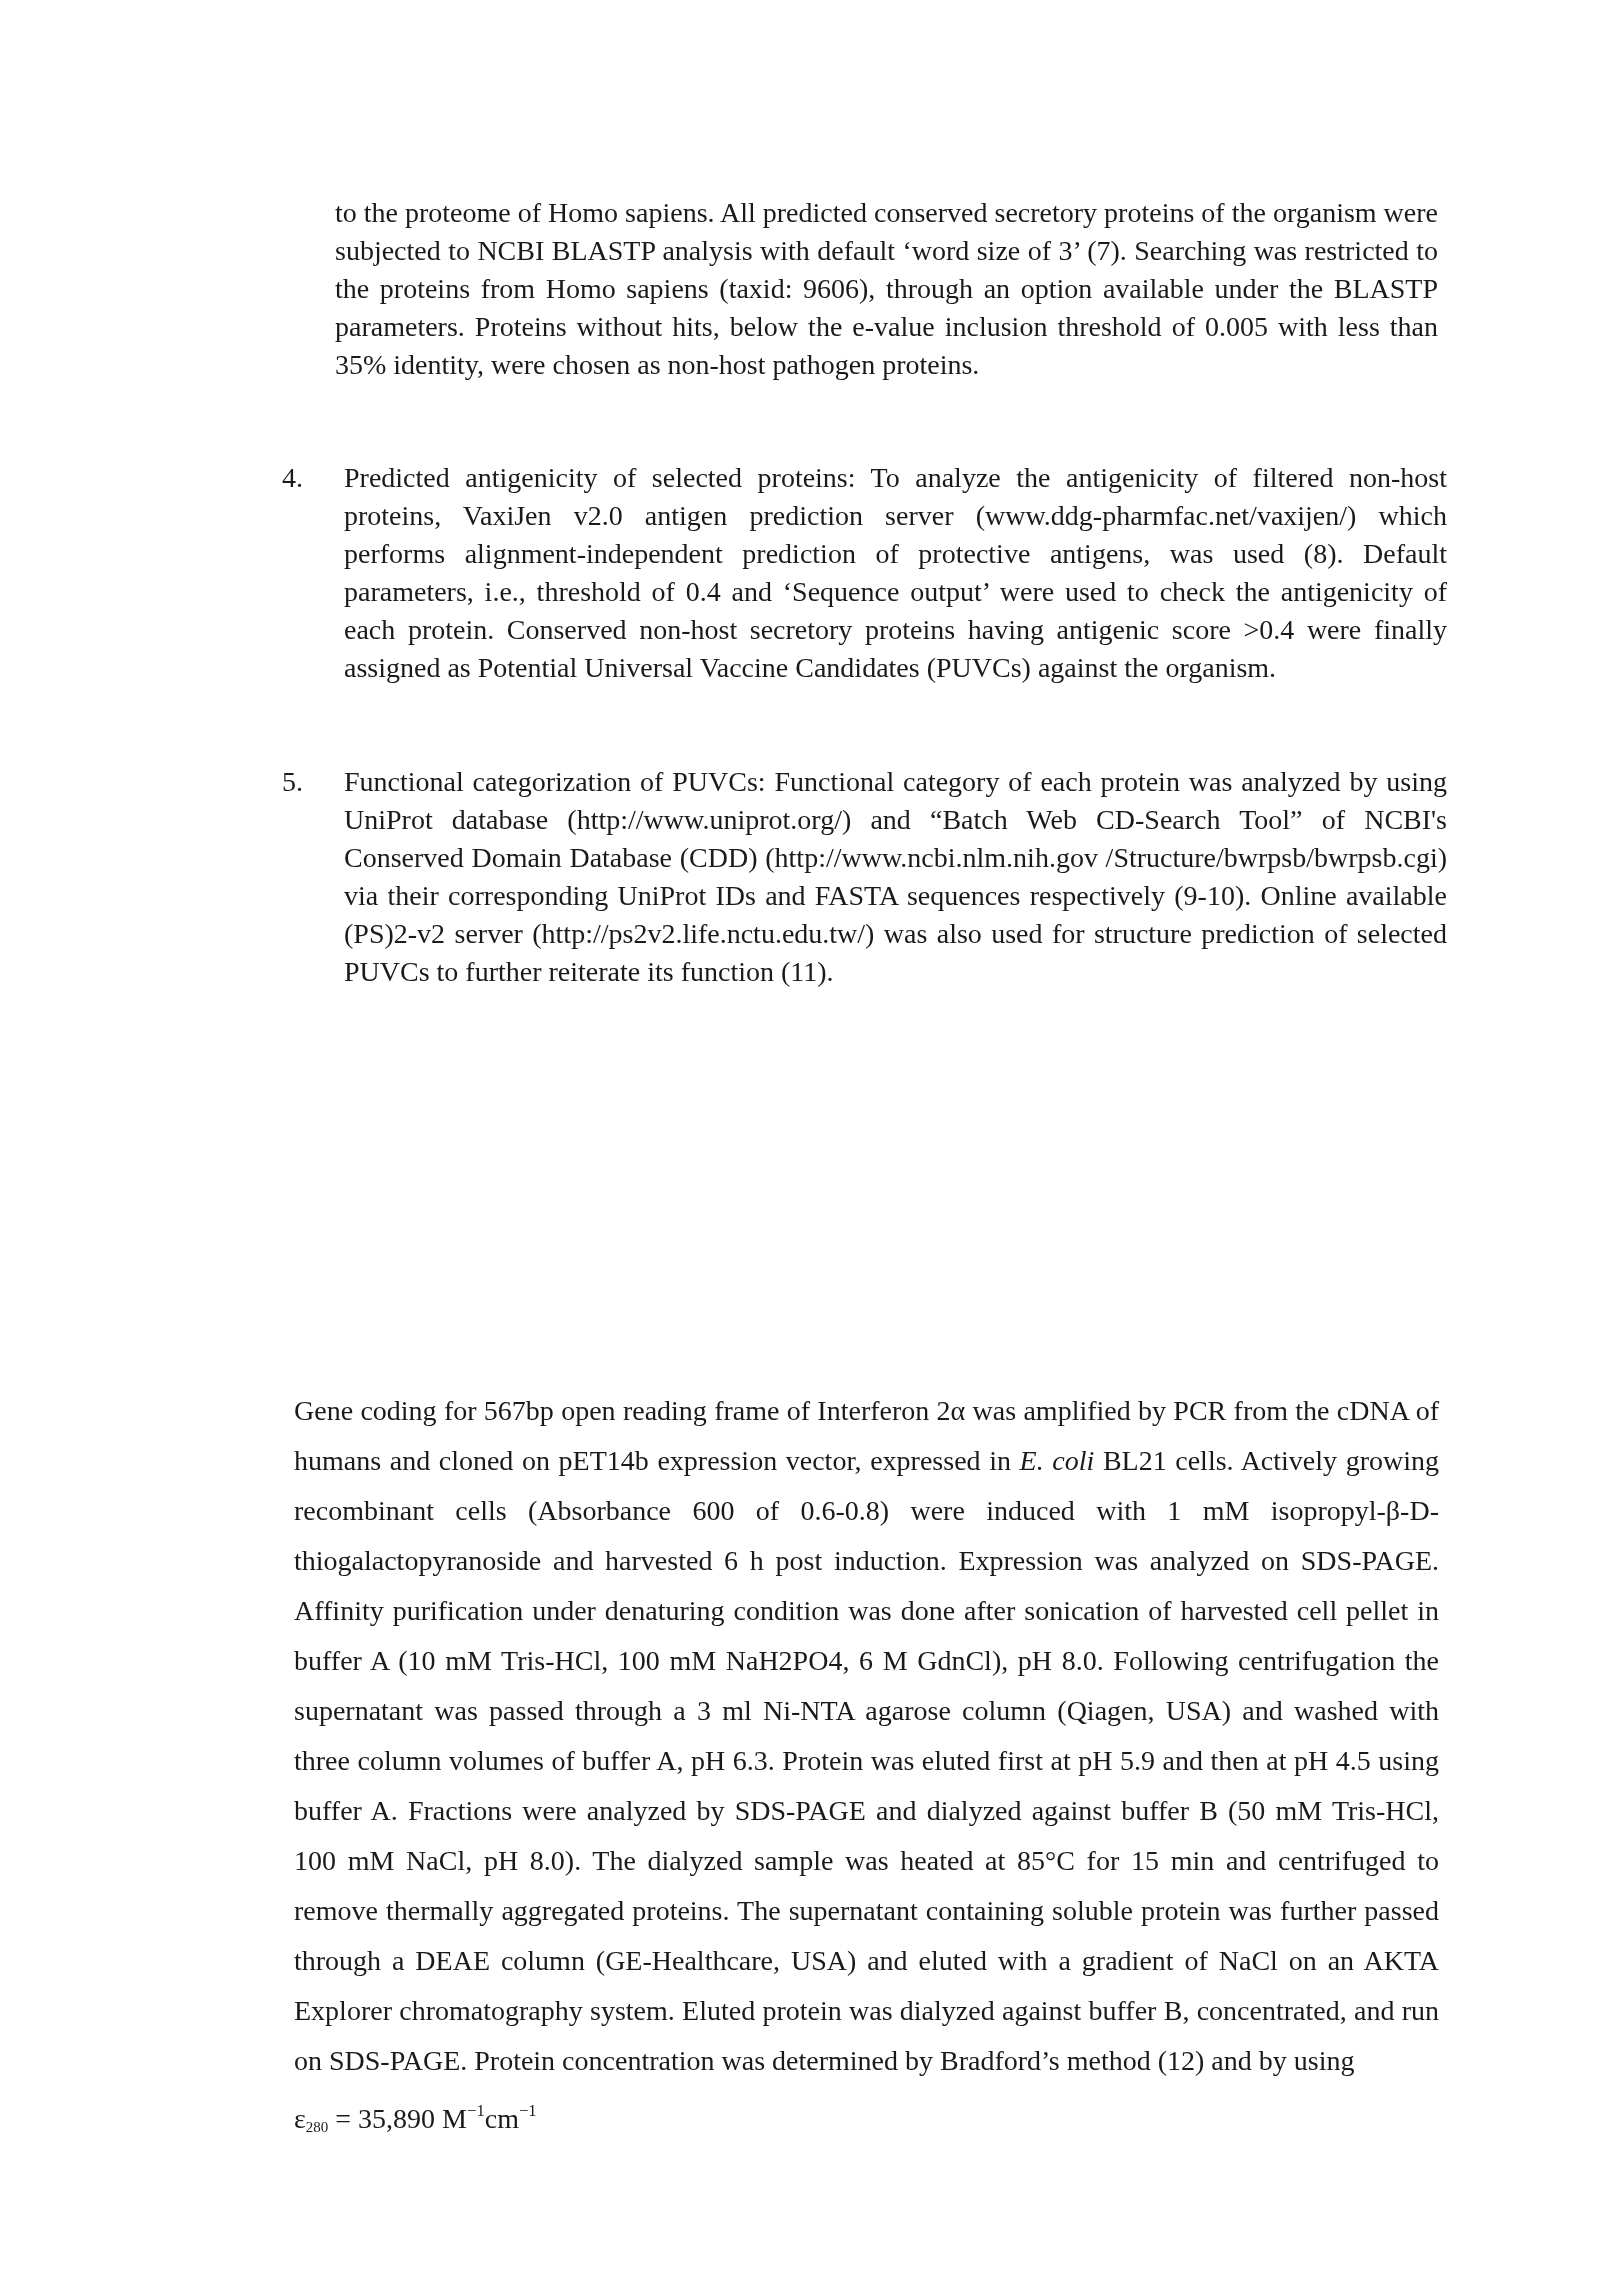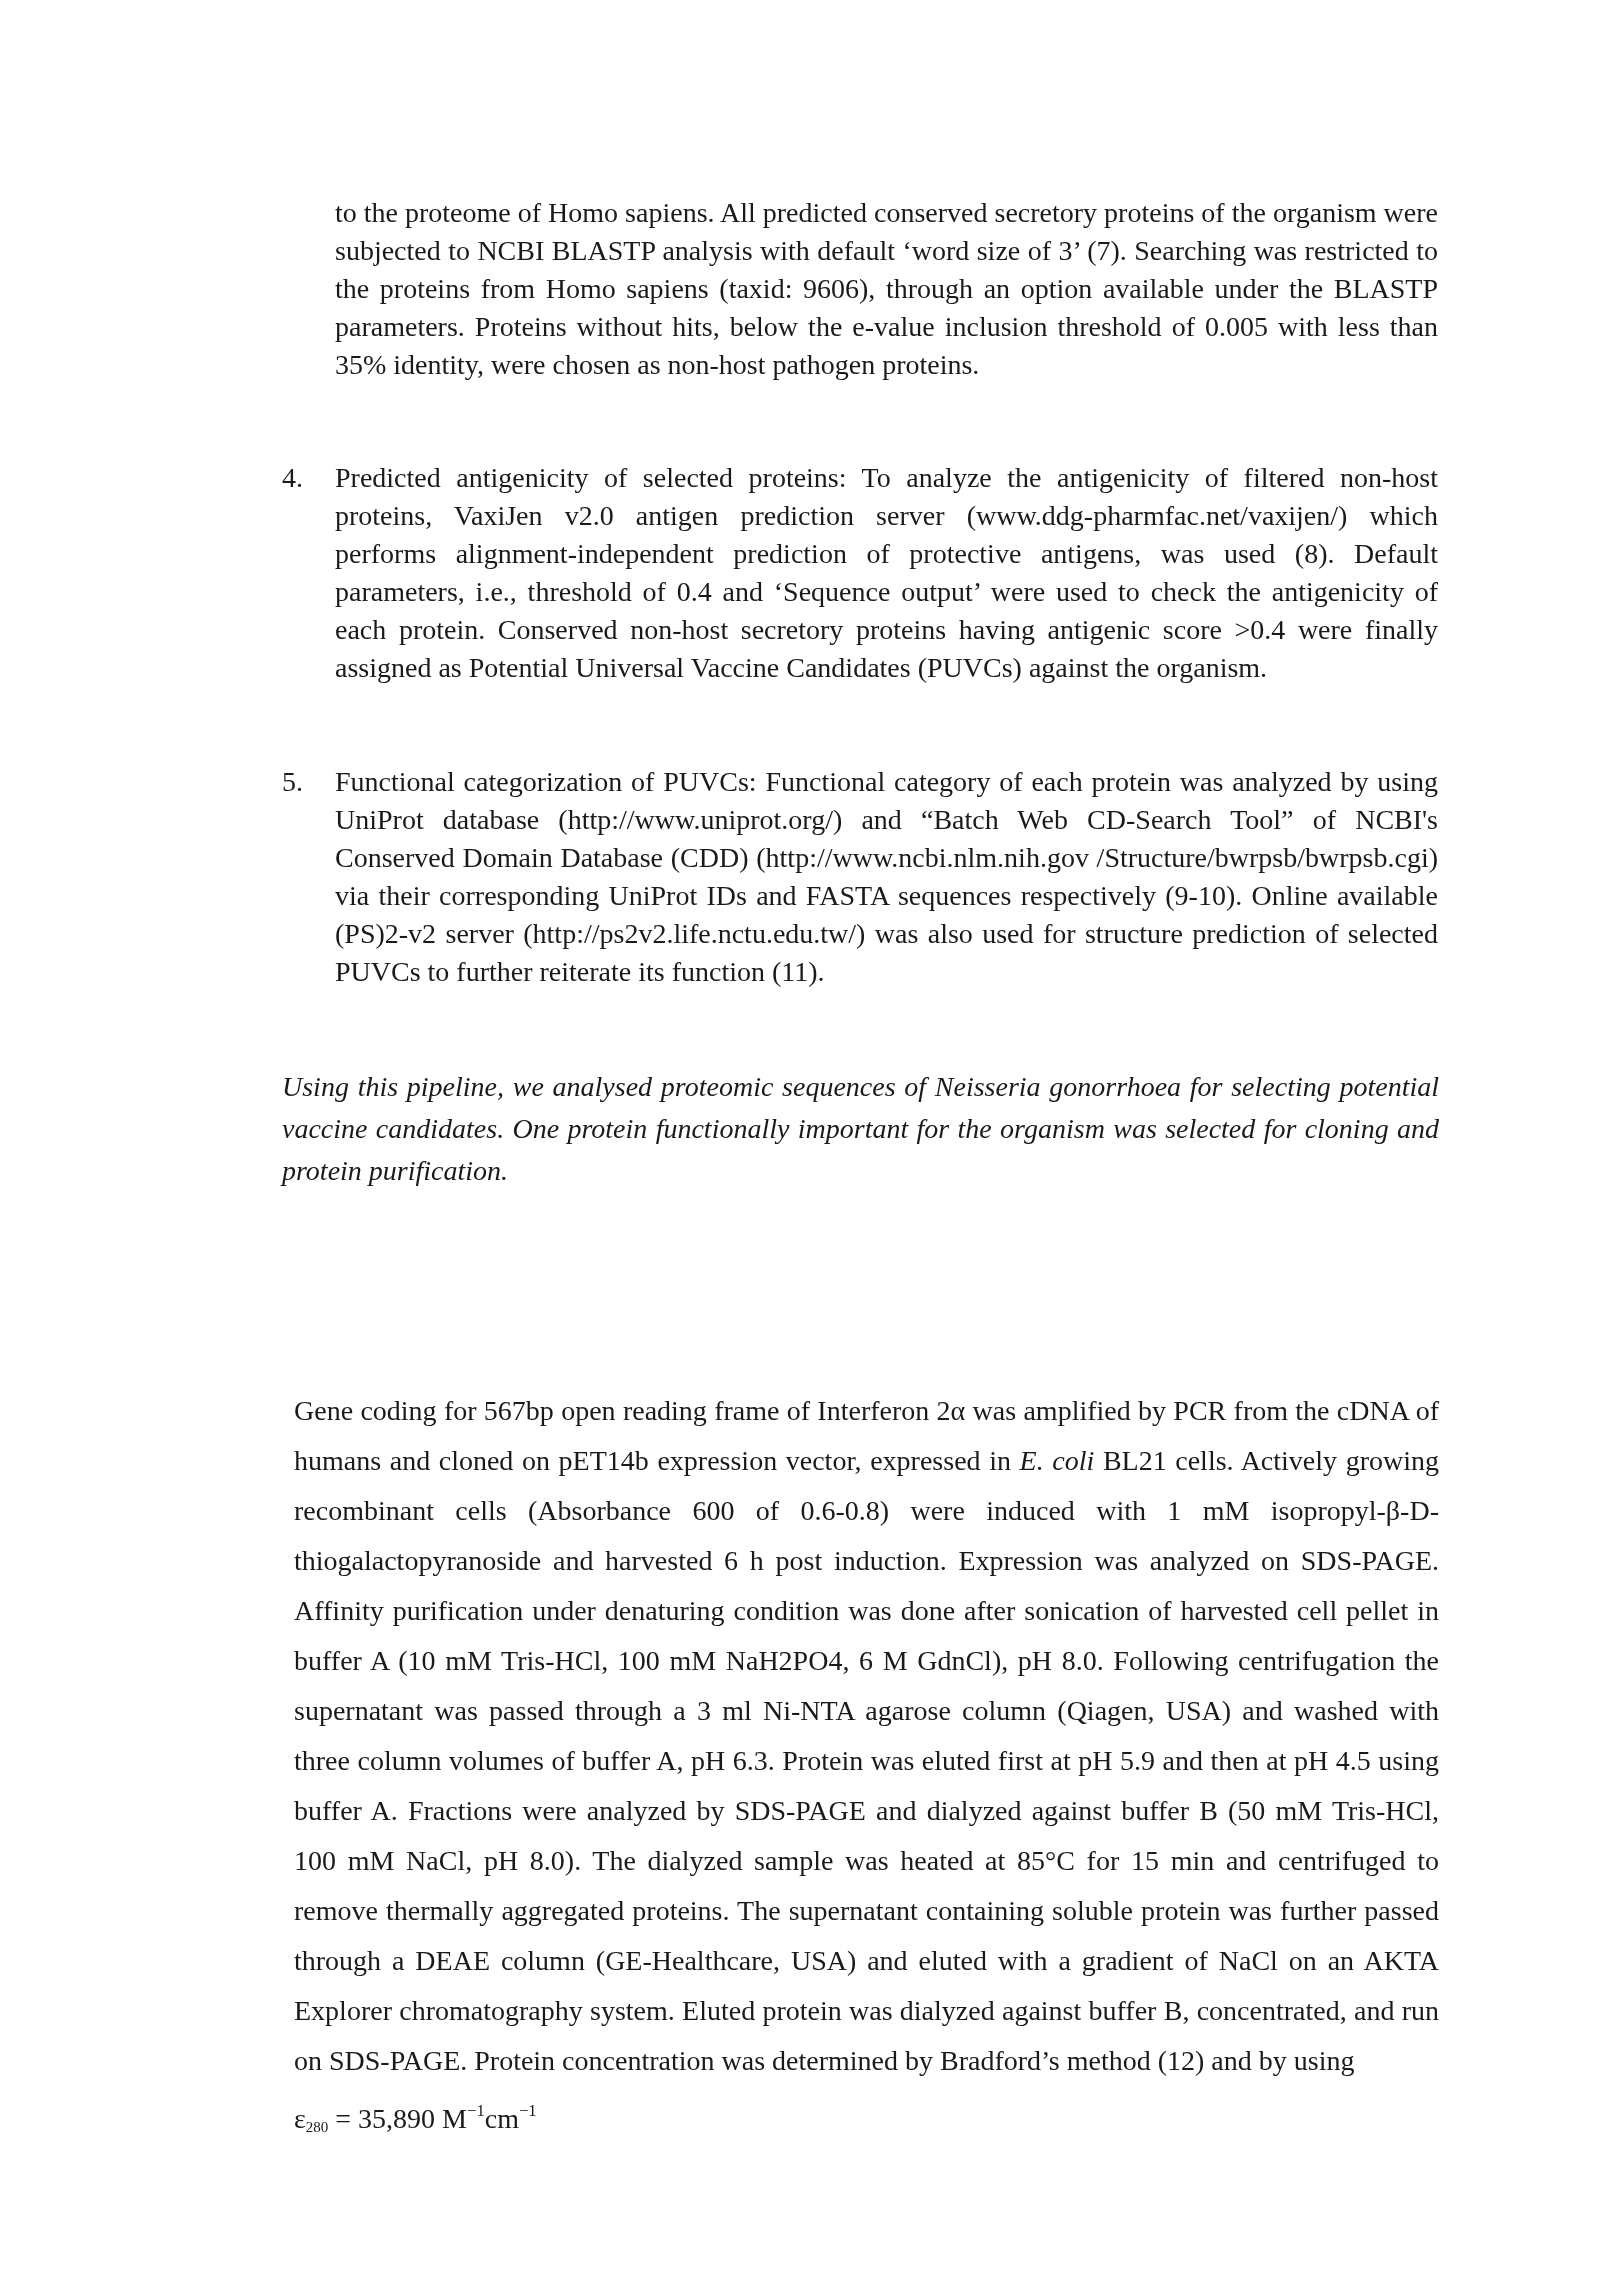--- a/index.html
+++ b/index.html
@@ -42,21 +42,21 @@
       line-height: 38px;
     }
     .list-item .num {
       position: absolute;
       left: 0;
       top: 0;
       width: 49px;
     }
     .list-item .body {
       position: absolute;
-      left: 53px;
+      left: 62px;
       top: 0;
       width: 1103px;
       text-align: justify;
     }
     .item4 { top: 459px; }
     .item5 { top: 763px; }
     .italic-para {
       left: 282px;
       top: 1066px;
       width: 1157px;
@@ -92,21 +92,20 @@
   <div class="list-item item4">
     <span class="num">4.</span>
     <p class="body" style="margin:0;">Predicted antigenicity of selected proteins: To analyze the antigenicity of filtered non-host proteins, VaxiJen v2.0 antigen prediction server (www.ddg-pharmfac.net/vaxijen/) which performs alignment-independent prediction of protective antigens, was used (8). Default parameters, i.e., threshold of 0.4 and ‘Sequence output’ were used to check the antigenicity of each protein. Conserved non-host secretory proteins having antigenic score &gt;0.4 were finally assigned as Potential Universal Vaccine Candidates (PUVCs) against the organism.</p>
   </div>
 
   <div class="list-item item5">
     <span class="num">5.</span>
     <p class="body" style="margin:0;">Functional categorization of PUVCs: Functional category of each protein was analyzed by using UniProt database (http://www.uniprot.org/) and “Batch Web CD-Search Tool” of NCBI's Conserved Domain Database (CDD) (http://www.ncbi.nlm.nih.gov /Structure/bwrpsb/bwrpsb.cgi) via their corresponding UniProt IDs and FASTA sequences respectively (9-10). Online available (PS)2-v2 server (http://ps2v2.life.nctu.edu.tw/) was also used for structure prediction of selected PUVCs to further reiterate its function (11).</p>
   </div>
 
-  <p class="block italic-para" style="margin:0;">Using this pipeline, we analysed proteomic sequences of Neisseria gonorrhoea for selecting potential vaccine candidates. One protein functionally important for the organism was selected for cloning and protein purification.</p>
 
 
   <div class="block methods">
     <span>Gene coding for 567bp open reading frame of Interferon 2α was amplified  by  PCR from  the  cDNA of humans and cloned on pET14b expression vector, expressed in </span><span class="it">E. coli</span><span> BL21 cells. Actively growing recombinant cells (Absorbance 600 of 0.6-0.8) were induced with 1 mM isopropyl-β-D-thiogalactopyranoside  and  harvested  6  h  post induction. Expression was analyzed on SDS-PAGE. Affinity purification under denaturing condition was done after sonication of harvested cell pellet in buffer A (10  mM Tris-HCl, 100  mM NaH2PO4, 6 M GdnCl), pH 8.0. Following centrifugation the supernatant was passed through a 3 ml Ni-NTA agarose  column (Qiagen, USA) and washed with three column volumes of buffer A, pH 6.3. Protein was eluted first at pH 5.9 and then at pH 4.5 using buffer A. Fractions were analyzed by SDS-PAGE and dialyzed against buffer B (50 mM Tris-HCl, 100 mM NaCl, pH 8.0). The dialyzed sample was heated at 85°C for 15 min and centrifuged to remove thermally aggregated proteins. The supernatant containing soluble protein was further passed through a DEAE column (GE-Healthcare, USA)  and eluted with a gradient of NaCl on an AKTA Explorer chromatography system. Eluted protein was dialyzed against buffer B, concentrated, and run on SDS-PAGE. Protein concentration was determined by Bradford’s method (12) and by using</span>
     <br>
     <span class="eps-line">
       <span>ε</span><span class="sub">280</span><span> =  </span><span>35,890 M</span><span class="sup">−1</span><span>cm</span><span class="sup">−1</span>
     </span>
   </div>
 

